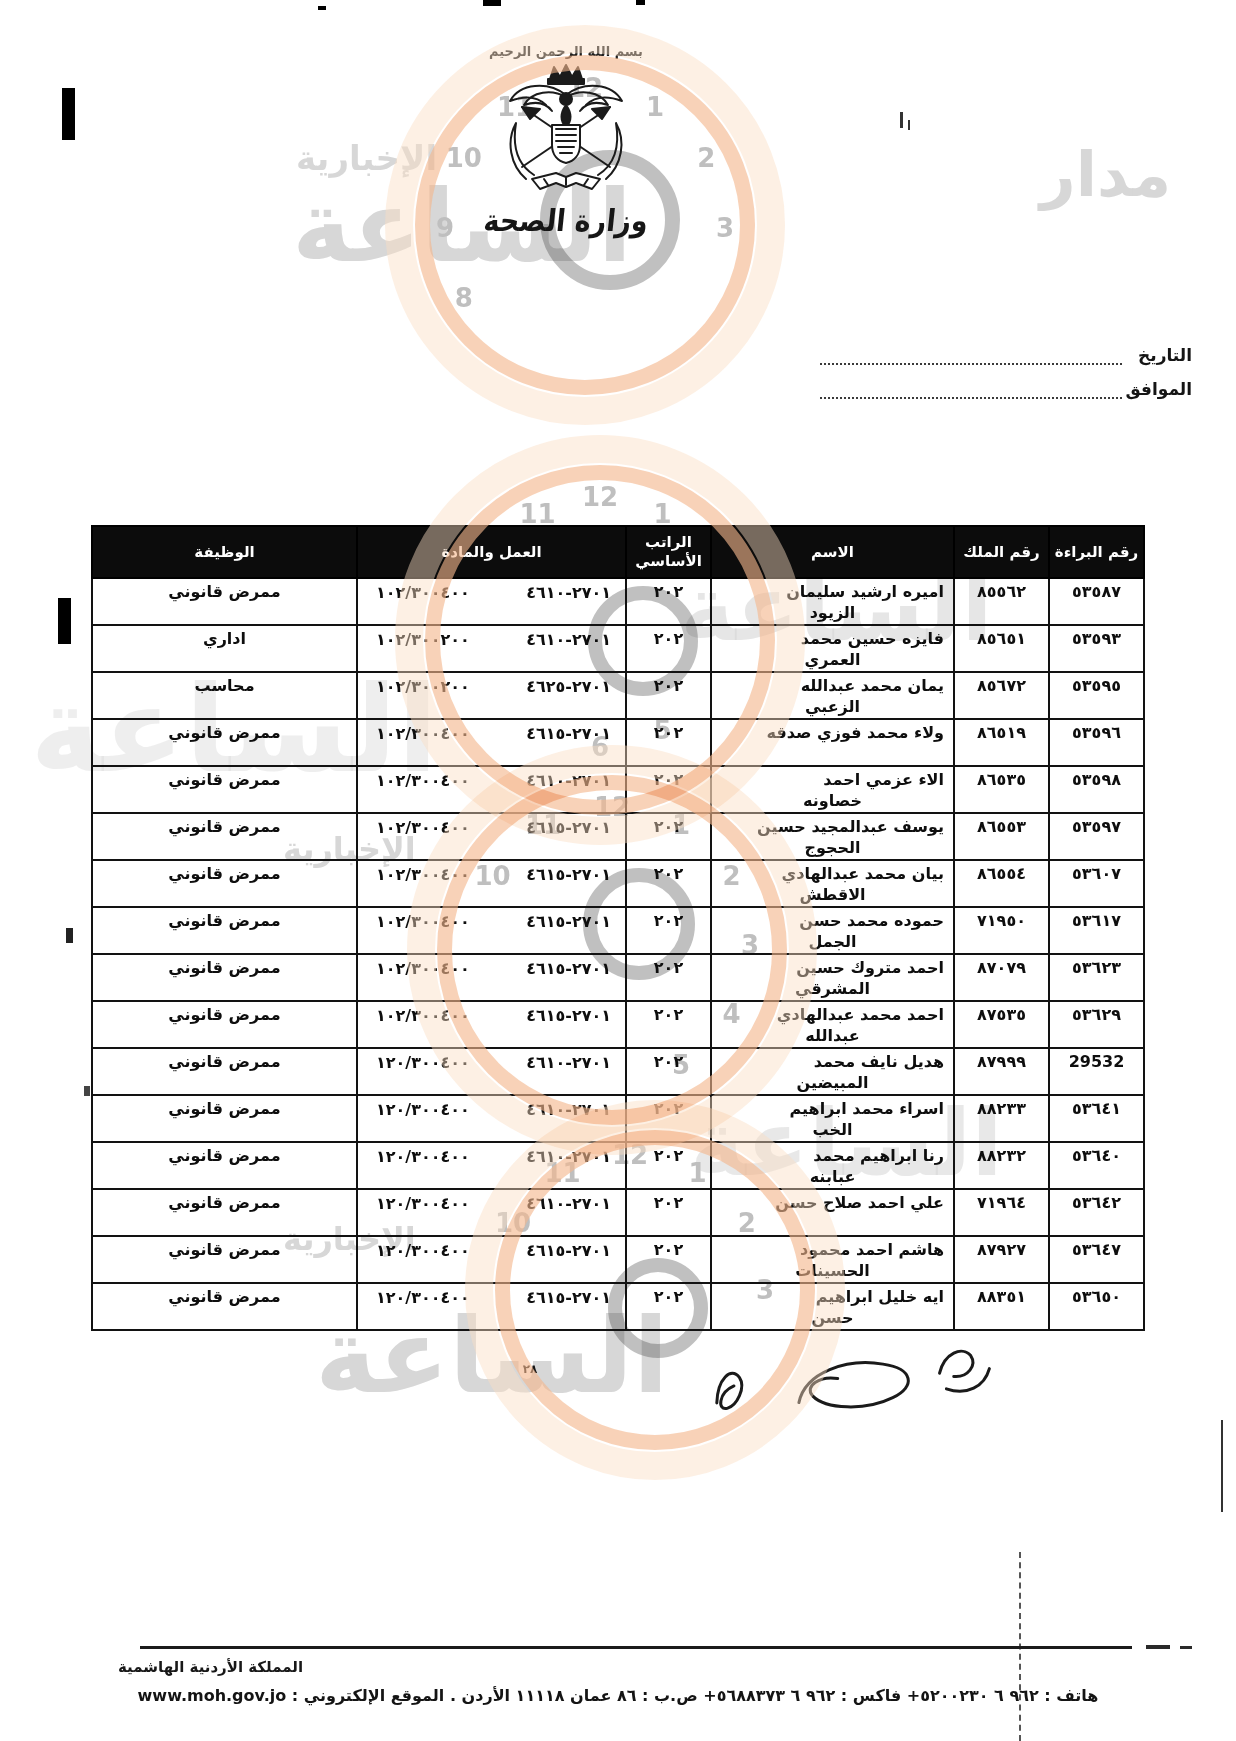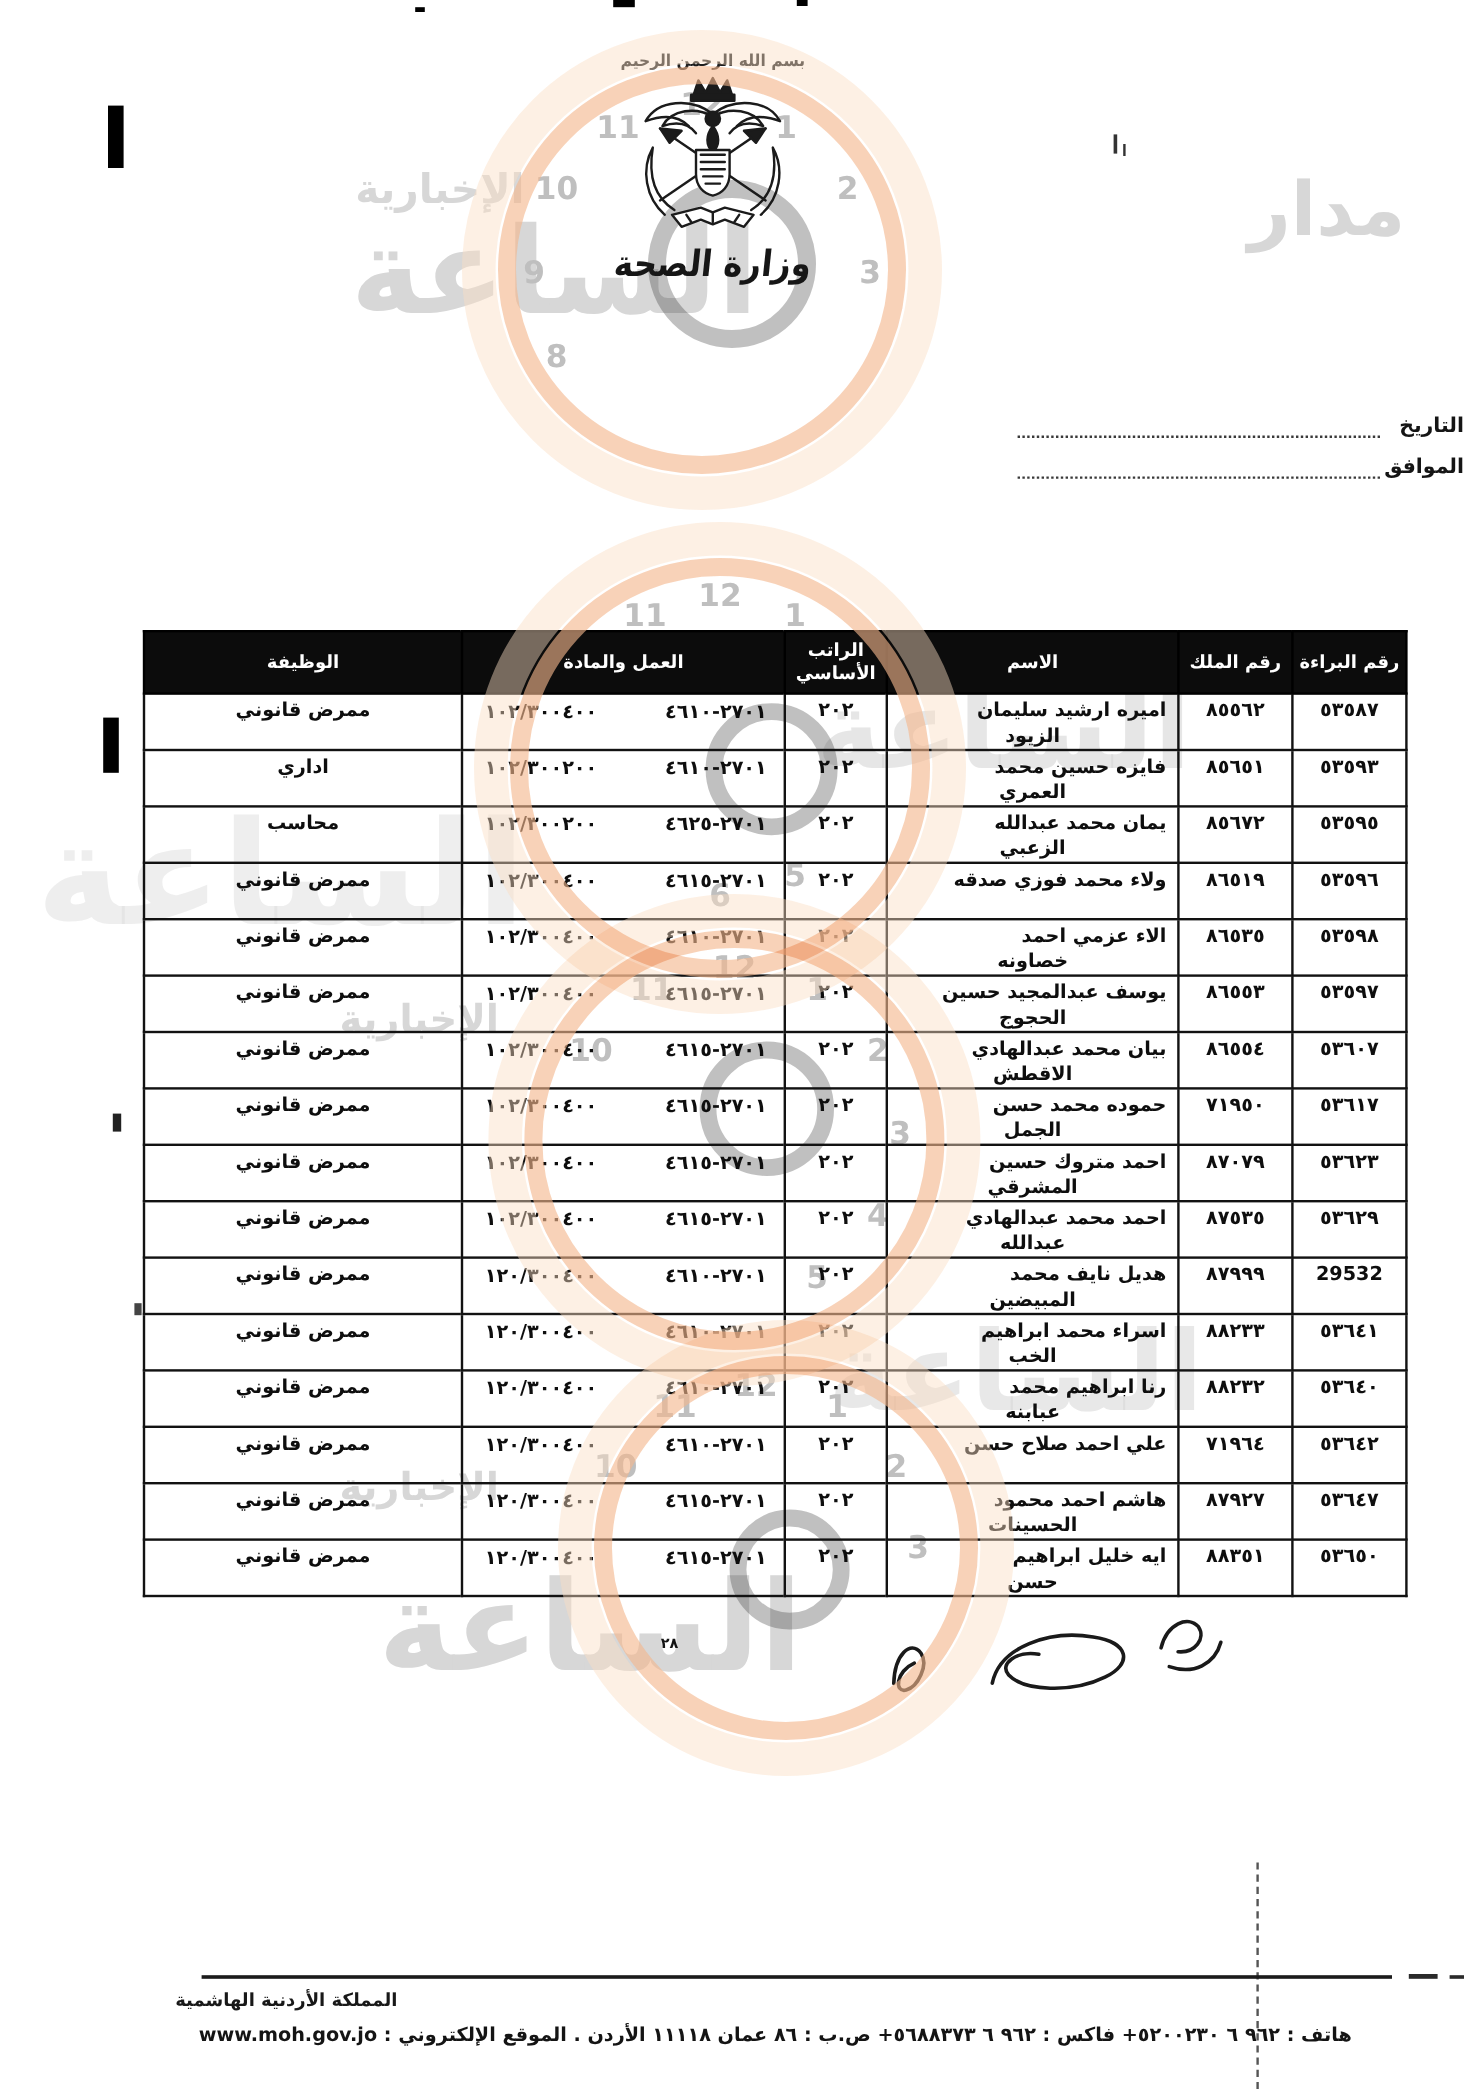--- a/index.html
+++ b/index.html
@@ -10,21 +10,21 @@
   #wm-layer{position:absolute;inset:0;z-index:0;pointer-events:none;}
   .wm-text{position:absolute;color:#d7d7d7;font-weight:bold;white-space:nowrap;direction:rtl;}
   .wm-num{position:absolute;color:#bfbfbf;font-size:26px;font-weight:bold;transform:translate(-50%,-50%);}
   .wm-hub{position:absolute;border-radius:50%;border:14px solid rgba(70,70,70,.34);}
   .wm-darkring{position:absolute;border-radius:50%;border:15px solid rgba(45,45,45,.30);}
   
   #ring-layer{position:absolute;inset:0;z-index:3;pointer-events:none;}
   .wm-ring{position:absolute;border-radius:50%;border:15px solid rgba(243,183,140,.62);mix-blend-mode:multiply;}
   .wm-halo{position:absolute;border-radius:50%;border:28px solid rgba(250,221,196,.45);mix-blend-mode:multiply;}
   
-  #content{position:absolute;inset:0;z-index:2;margin-left:28px;}
+  #content{position:absolute;inset:0;z-index:2;}
   .artifact{position:absolute;background:#000;}
   
   #crest-block{position:absolute;left:478px;top:44px;width:176px;text-align:center;}
   #bismillah{font-size:13px;font-weight:bold;color:#1c1c1c;letter-spacing:-1px;transform:scaleY(1.05);}
   #ministry-name{font-size:27px;font-weight:bold;color:#161616;transform:skewX(-6deg) scaleY(1.12);margin-top:2px;letter-spacing:-1px;}
   #ref-block{position:absolute;left:820px;top:331px;width:372px;direction:rtl;}
   .ref-row{display:flex;align-items:flex-end;height:34px;}
   .ref-label{font-size:17px;font-weight:bold;color:#151515;width:70px;text-align:right;padding-left:6px;}
   .ref-dots{flex:1;border-bottom:2px dotted #3a3a3a;height:24px;}
   

